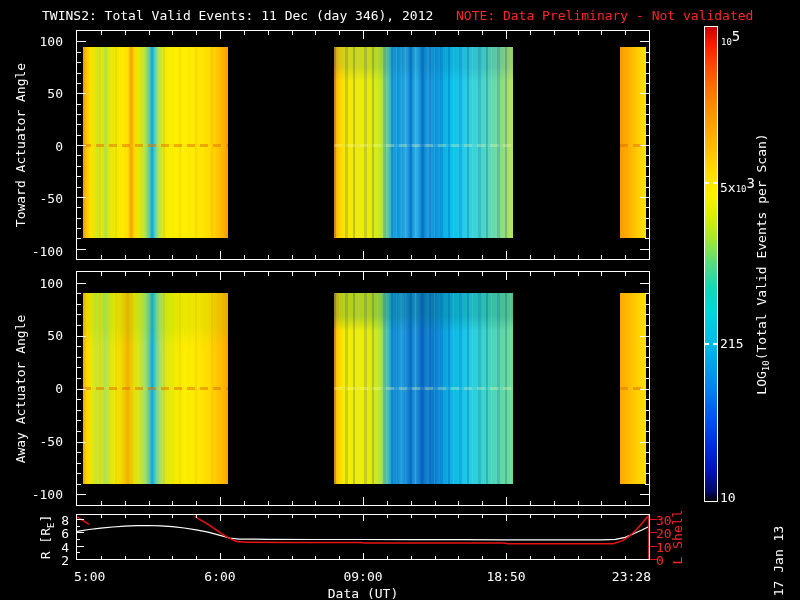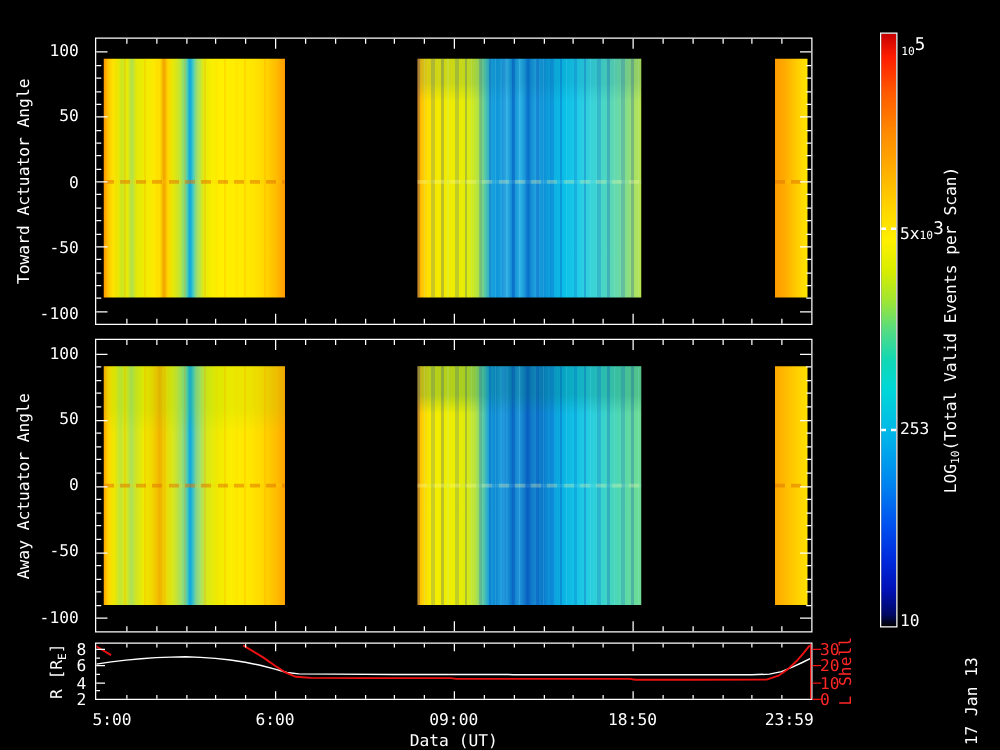--- a/index.html
+++ b/index.html
@@ -41,20 +41,22 @@
   .cb-base{font-size:9px;}
   .cb-exp{font-size:14px;vertical-align:4px;}
   .cb-sub{font-size:9px;vertical-align:-3px;}
   sub{font-size:9px;}
 </style>
 </head>
 <body>
 
 <div class="stage">
 
+  <div class="t" style="left:42px;top:8px;">TWINS2: Total Valid Events: 11 Dec (day 346), 2012</div>
+  <div class="t red" style="left:456px;top:8px;">NOTE: Data Preliminary - Not validated</div>
 
   <div class="t rot" style="left:20px;top:145px;">Toward Actuator Angle</div>
   <div class="t rot" style="left:20px;top:389px;">Away Actuator Angle</div>
   <div class="t rot" style="left:47px;top:537px;"><span>R [R</span><sub>E</sub><span>]</span></div>
   <div class="t rot red" style="left:677px;top:537px;">L Shell</div>
 
   <div class="panel" id="panel-toward" data-panel="toward">
       <div class="seg seg-toward-0" style="left: 6px; width: 145.4px;"></div>
       <div class="seg seg-toward-1" style="left: 257.4px; width: 178.8px;"></div>
       <div class="seg seg-toward-2" style="left: 542.7px; width: 26.2px;"></div>
@@ -324,27 +326,27 @@
 
   <span class="t red" style="left:656px;top:513px;">30</span>
   <span class="t red" style="left:656px;top:526px;">20</span>
   <span class="t red" style="left:656px;top:540px;">10</span>
   <span class="t red" style="left:656px;top:553px;">0</span>
 
   <span class="t" style="left:74px;top:569px;">5:00</span>
   <span class="t ctr" style="left:220px;top:569px;">6:00</span>
   <span class="t ctr" style="left:363px;top:569px;">09:00</span>
   <span class="t ctr" style="left:506px;top:569px;">18:50</span>
-  <span class="t" style="right:149px;top:569px;">23:59</span>
+  <span class="t" style="right:149px;top:569px;">23:28</span>
   <span class="t ctr" style="left:363px;top:586px;">Data (UT)</span>
 
   <div id="colorbar">
     <div class="cb-dash" style="top:155px;"></div>
     <div class="cb-dash" style="top:316px;"></div>
   </div>
   <span class="t" style="left:721px;top:28px;"><span class="cb-base">10</span><span class="cb-exp">5</span></span>
   <span class="t" style="left:720px;top:175px;"><span>5x</span><span class="cb-base">10</span><span class="cb-exp">3</span></span>
-  <span class="t" style="left:720px;top:336px;">253</span>
+  <span class="t" style="left:720px;top:336px;">215</span>
   <span class="t" style="left:720px;top:490px;">10</span>
   <div class="t rot" style="left:762px;top:264px;"><span>LOG</span><sub class="cb-sub">10</sub><span>(Total Valid Events per Scan)</span></div>
 
   <div class="t rot" style="left:778px;top:561px;">17 Jan 13</div>
 </div>
 
 </body></html>

